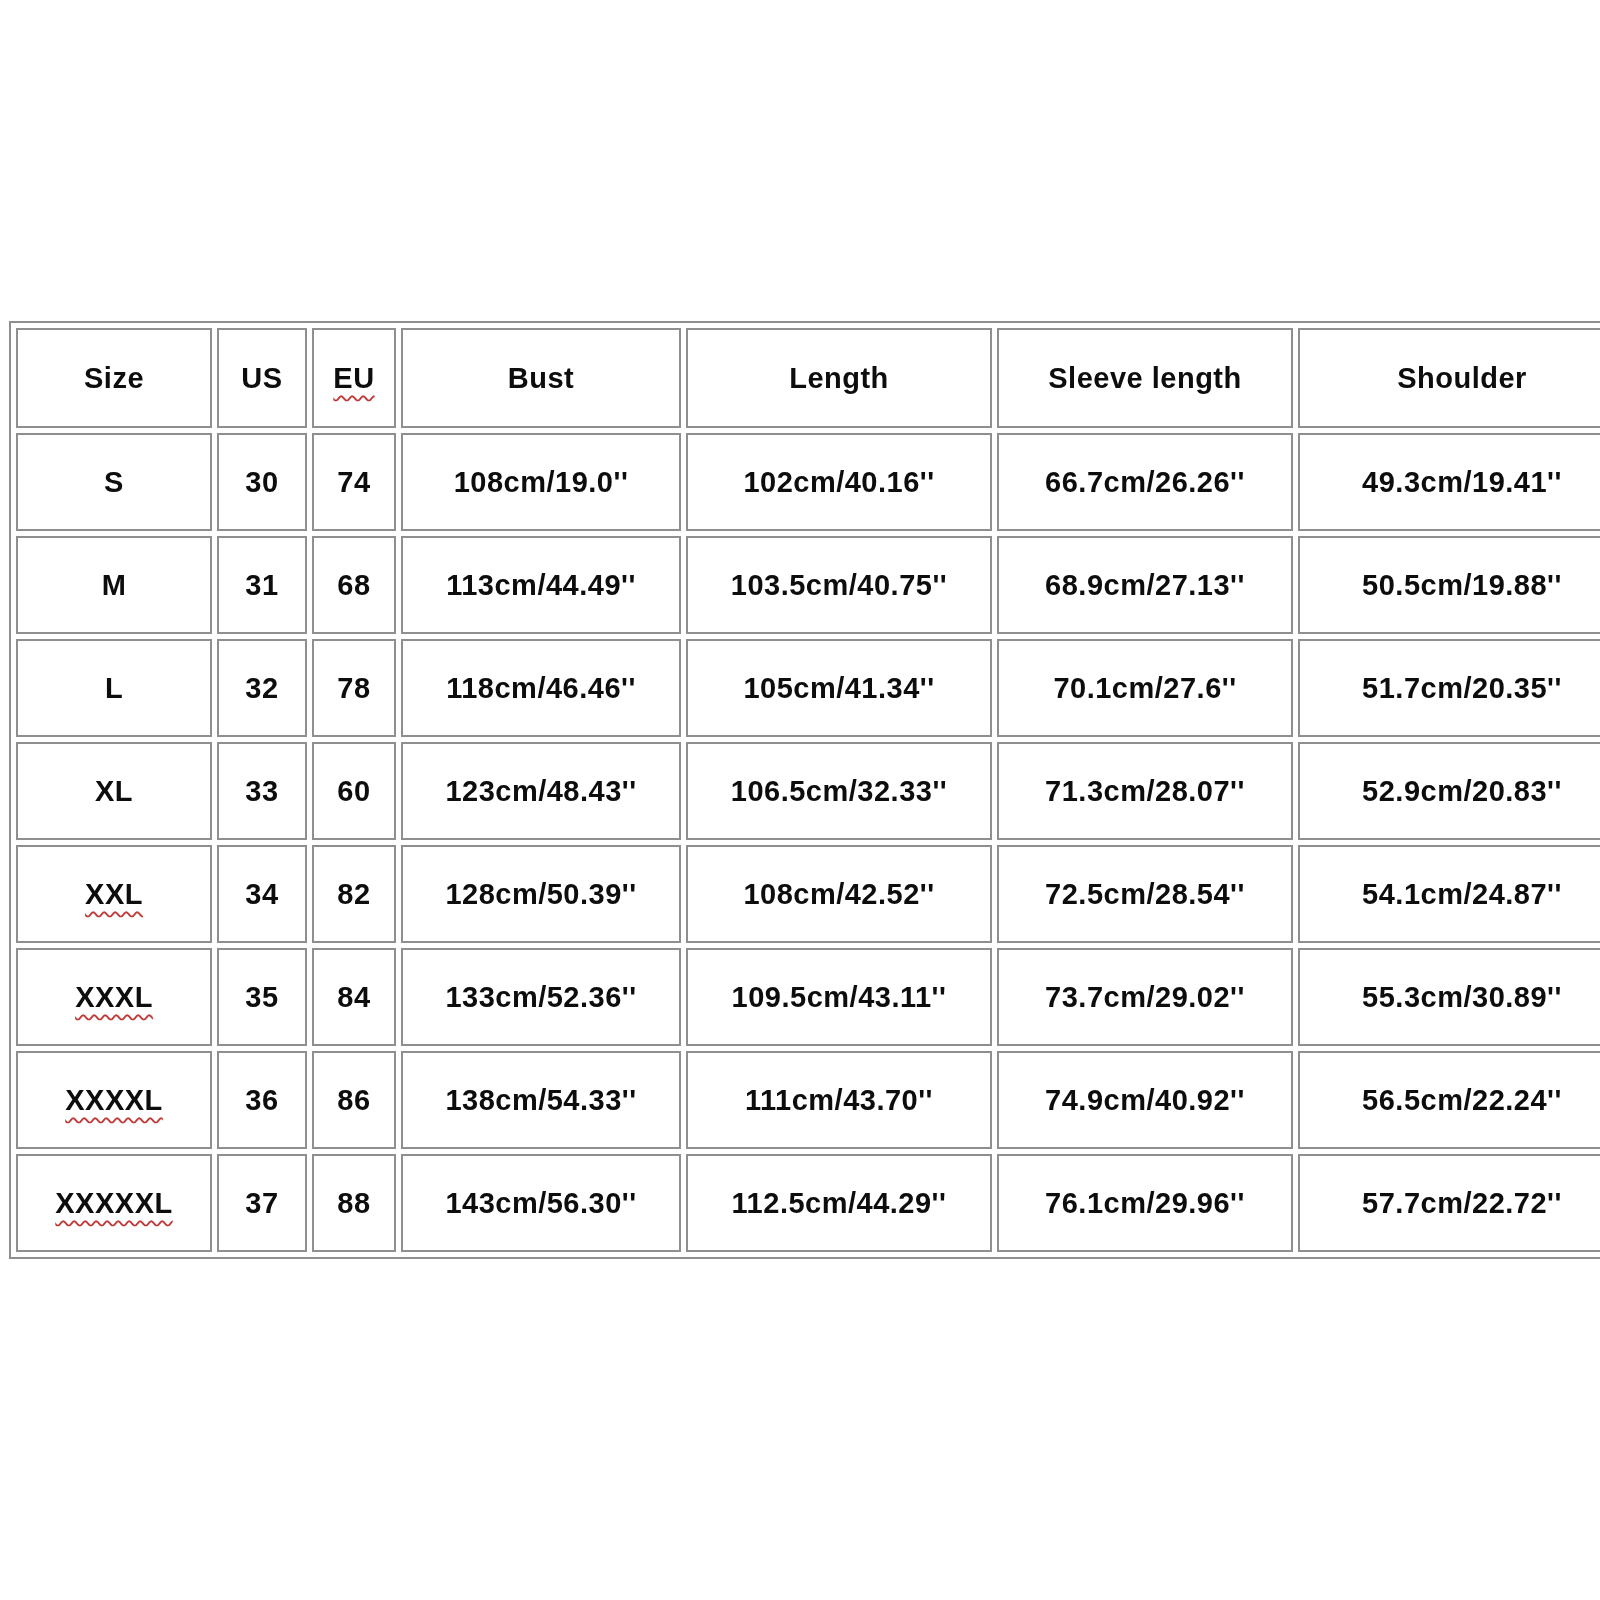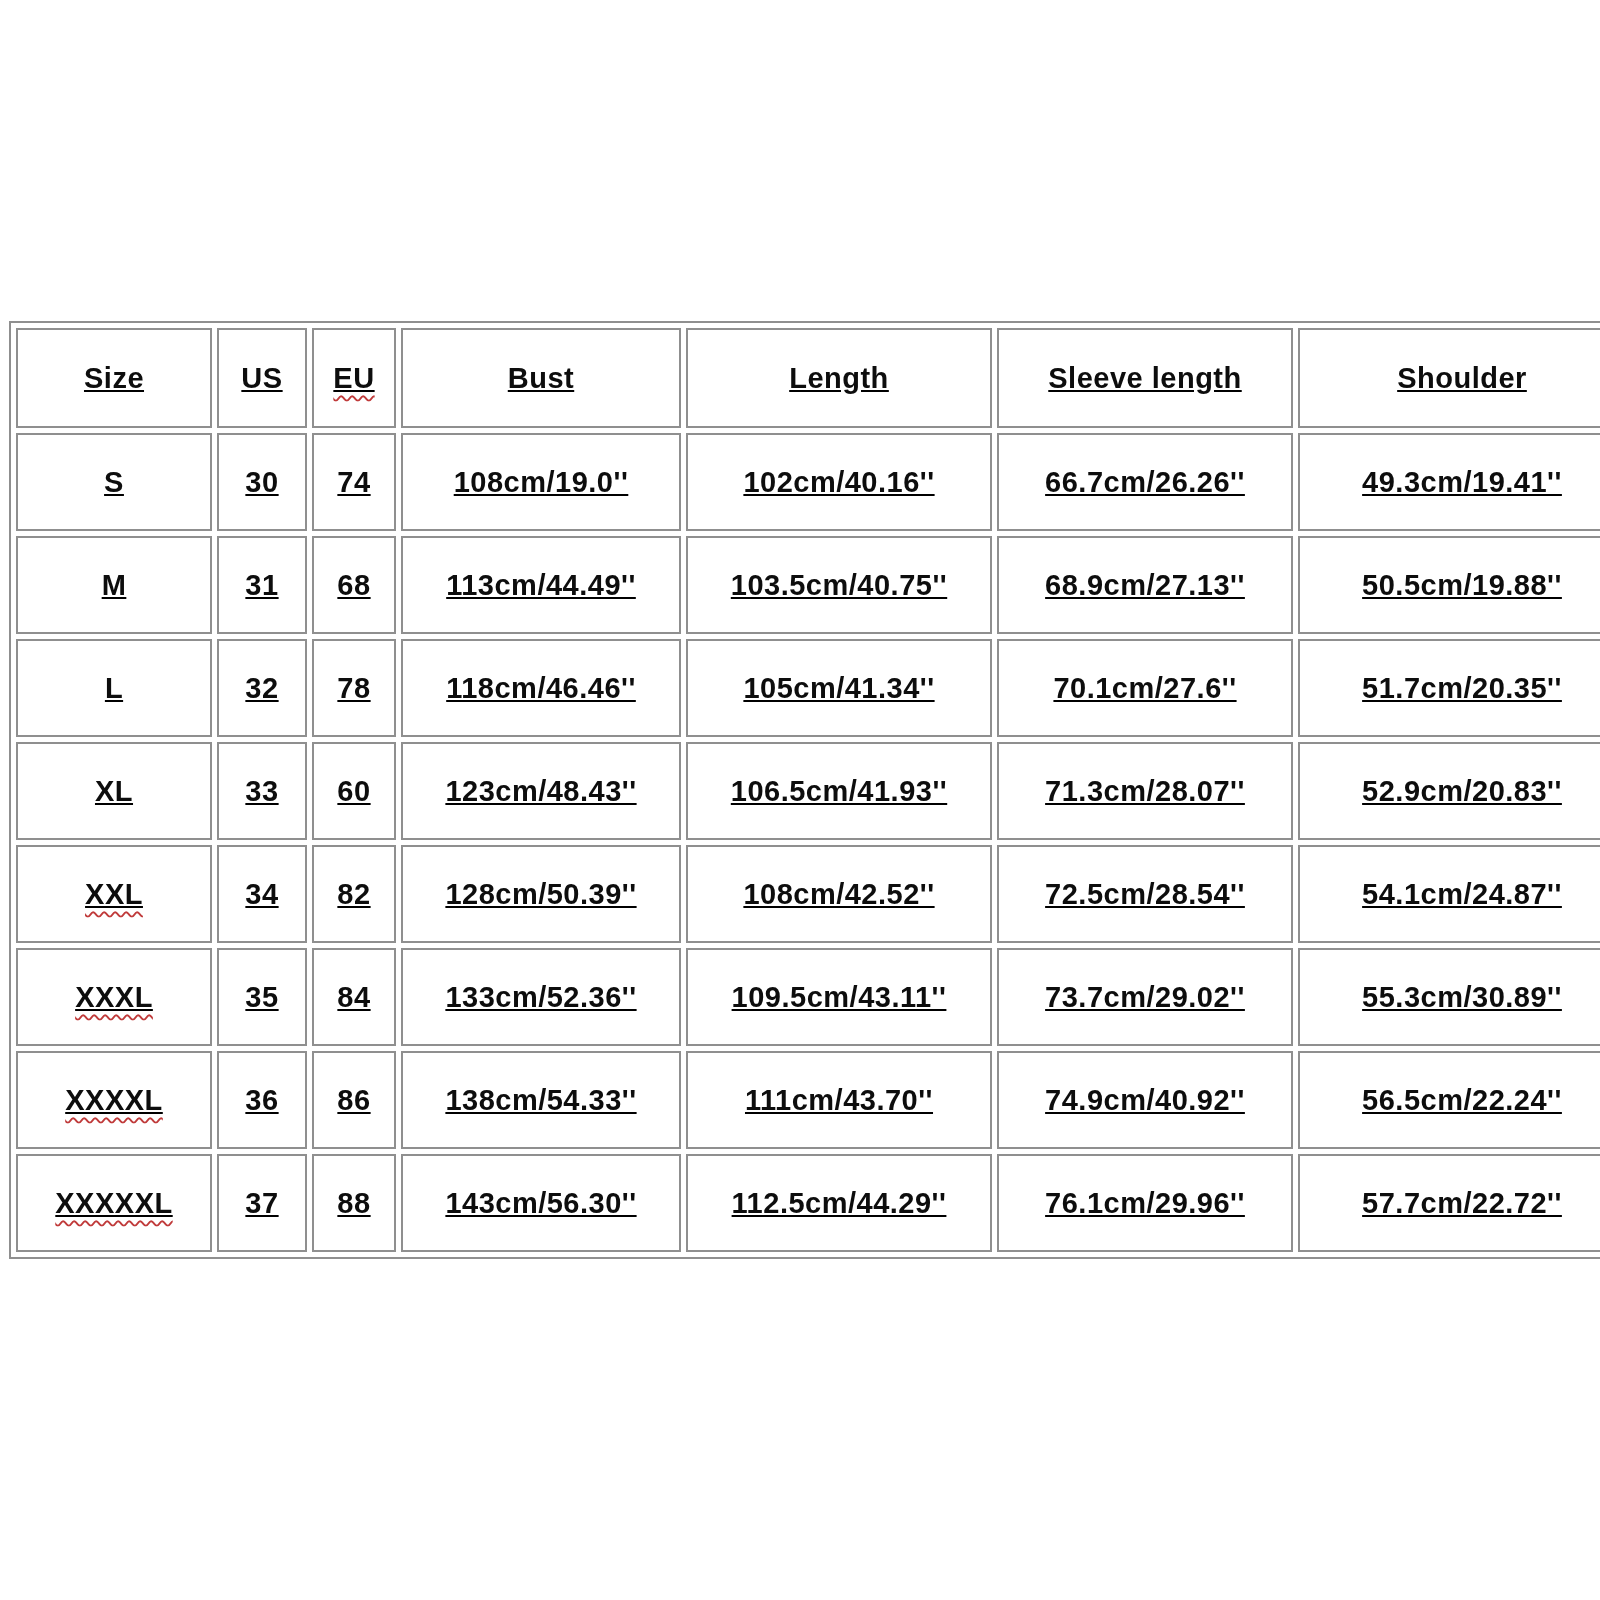--- a/index.html
+++ b/index.html
@@ -11,21 +11,21 @@
   html,body{margin:0;padding:0;}
   body{
     width:1600px;height:1600px;
     background:var(--page-bg);
     font-family:"Liberation Sans","DejaVu Sans",sans-serif;
     position:relative;
   }
   .chart-wrap{
     position:absolute;
     left:9px;top:321px;
-    width:1582px;height:920px;text-decoration:underline;
+    width:1582px;height:920px;
   }
   table.size-chart{
     width:100%;height:100%;
     table-layout:fixed;
     border-collapse:separate;
     border-spacing:5px;
     border:2px solid var(--border-color);
     background:var(--page-bg);
   }
   table.size-chart th,
@@ -102,21 +102,21 @@
           <td><span>118cm/46.46''</span></td>
           <td><span>105cm/41.34''</span></td>
           <td><span>70.1cm/27.6''</span></td>
           <td><span>51.7cm/20.35''</span></td>
         </tr>
         <tr>
           <td><span>XL</span></td>
           <td><span>33</span></td>
           <td><span>60</span></td>
           <td><span>123cm/48.43''</span></td>
-          <td><span>106.5cm/41.93''</span></td>
+          <td><span>106.5cm/32.33''</span></td>
           <td><span>71.3cm/28.07''</span></td>
           <td><span>52.9cm/20.83''</span></td>
         </tr>
         <tr>
           <td><span class="squiggle">XXL</span></td>
           <td><span>34</span></td>
           <td><span>82</span></td>
           <td><span>128cm/50.39''</span></td>
           <td><span>108cm/42.52''</span></td>
           <td><span>72.5cm/28.54''</span></td>

